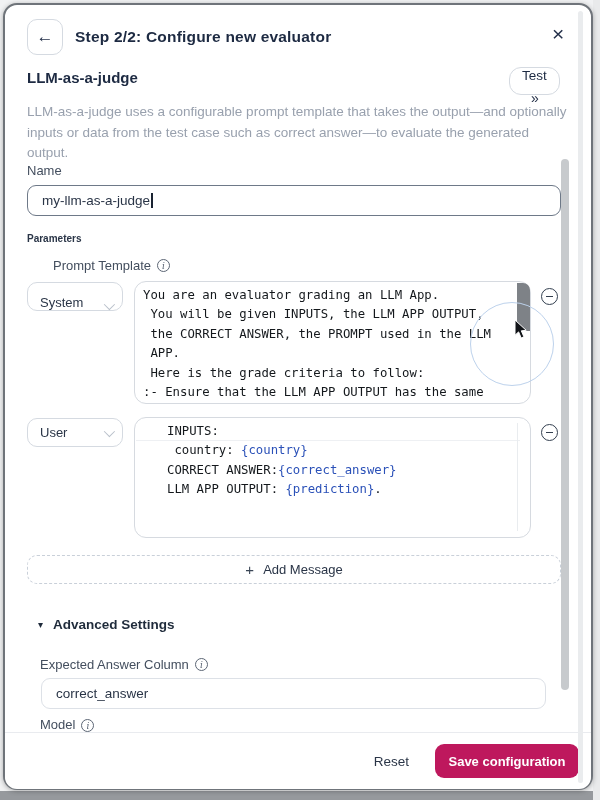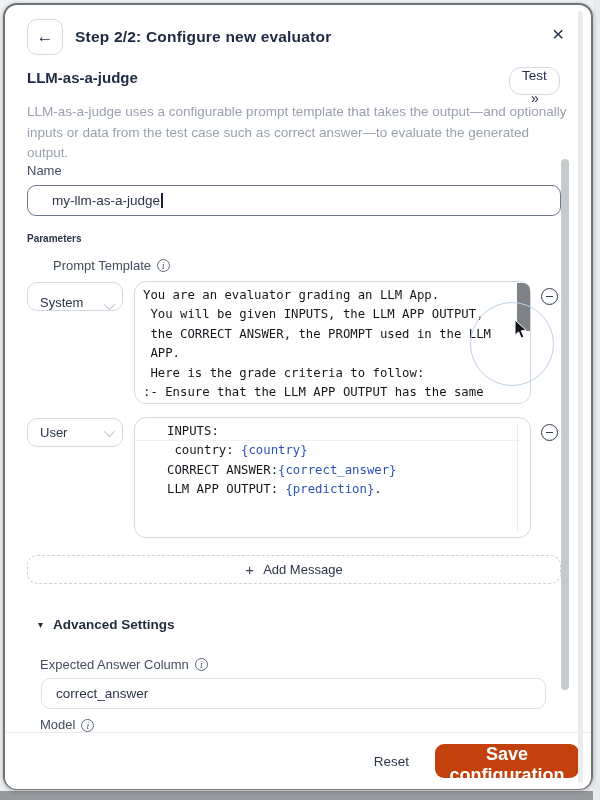--- a/index.html
+++ b/index.html
@@ -32,21 +32,21 @@
   .test-btn .chev { font-size:14px; letter-spacing:-1px; }
   .desc { left:22px; top:97px; width:543px; font-size:13.5px; line-height:20.5px; color:#99a1ae; }
 
   .field-label { font-size:13px; color:#434e5e; display:flex; align-items:center; gap:6px; }
   .info-icon { width:13px; height:13px; border:1px solid #5c6675; border-radius:50%;
     display:inline-flex; align-items:center; justify-content:center;
     font-size:9px; color:#5c6675; font-family:"DejaVu Serif", serif; font-style:italic; }
 
   .name-label { left:22px; top:158px; }
   .name-input { left:22px; top:180px; width:534px; height:31px; border:1.5px solid #6e7988; border-radius:9px;
-    background:#fff; display:flex; align-items:center; padding-left:24px; font-size:13.5px; color:#2a3547; }
+    background:#fff; display:flex; align-items:center; padding-left:14px; font-size:13.5px; color:#2a3547; }
   .caret { display:inline-block; width:1.5px; height:15px; background:#1a2332; margin-left:1px; vertical-align:-3px; }
 
   .params-label { left:22px; top:228px; font-size:10px; font-weight:bold; color:#2a3547; }
   .prompt-label { left:22px; top:253px;margin-left:26px; }
 
   .role-dd { width:96px; height:29px; border:1px solid #d5dae1; border-radius:10px; background:#fff;
     display:flex; align-items:center; justify-content:space-between; padding:0 10px 0 12px;
     font-size:13px; color:#2a3547; cursor:pointer; }
   .role-dd .dd-chev { width:8px; height:8px; border-right:1.5px solid #b9c0ca; border-bottom:1.5px solid #b9c0ca;
     transform:rotate(45deg) translateY(-2px); }
@@ -80,22 +80,22 @@
 
   .expected-label { left:35px; top:652px; }
   .expected-input { left:36px; top:673px; width:505px; height:31px; border:1px solid #dde1e7; border-radius:9px;
     background:#fff; display:flex; align-items:center; padding-left:14px; font-size:13.5px; color:#2a3547; }
   .model-label { left:35px; top:712px;align-items:flex-end; }
 
   .footer { left:0; top:727px; width:586px; height:57px; border-top:1px solid #e9ebef;
     display:flex; align-items:center; justify-content:flex-end; gap:26px; padding-right:12px; background:#fff;
     border-radius:0 0 12px 12px; }
   .reset-btn { font-size:13.5px; color:#2a3547; cursor:pointer; background:none; border:none; }
-  .save-btn { width:144px; height:34px; border:none; border-radius:9px; background:#c2410c; color:#fff;
-    font-size:18px; font-weight:600; cursor:pointer; }
+  .save-btn { width:144px; height:34px; border:none; border-radius:9px; background:#be185d; color:#fff;
+    font-size:13px; font-weight:600; cursor:pointer; }
 
   .modal-scroll-thumb { left:556px; top:154px; width:8px; height:531px; background:#c7cacd; border-radius:4px; }
   .outer-track { left:573px; top:6px; width:5px; height:772px; background:#eaecee; border-radius:3px; }
 
   .click-circle { left:465px; top:297px; width:84px; height:84px; border:1.5px solid #bdd2ec; border-radius:50%;
     pointer-events:none; }
   .cursor { left:509px; top:314px; pointer-events:none; }
 </style>
 </head>
 <body>

